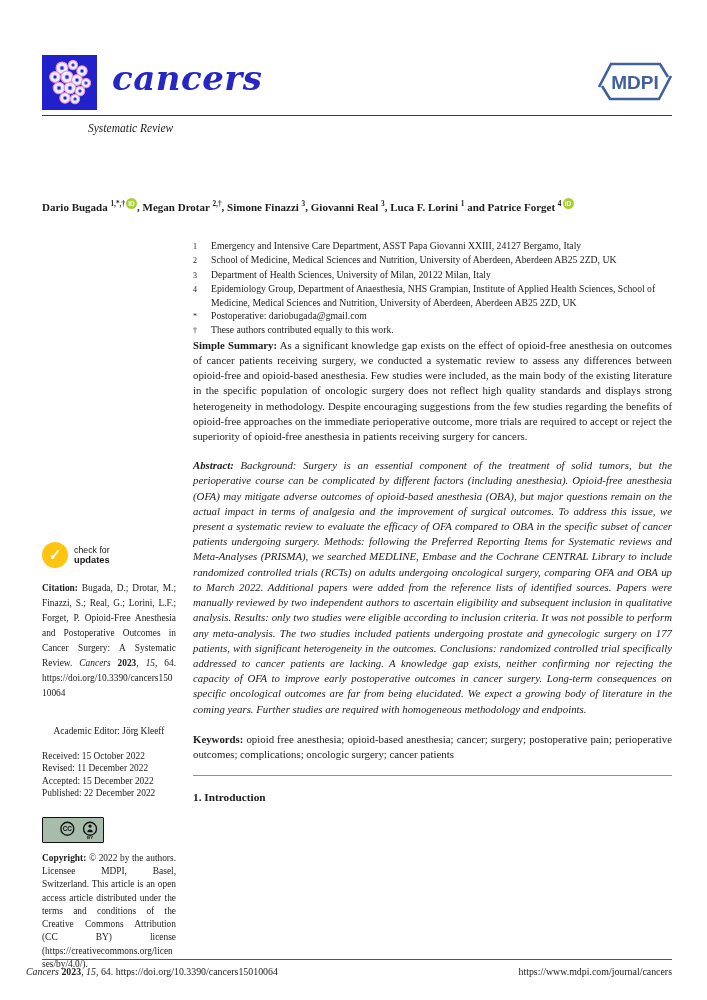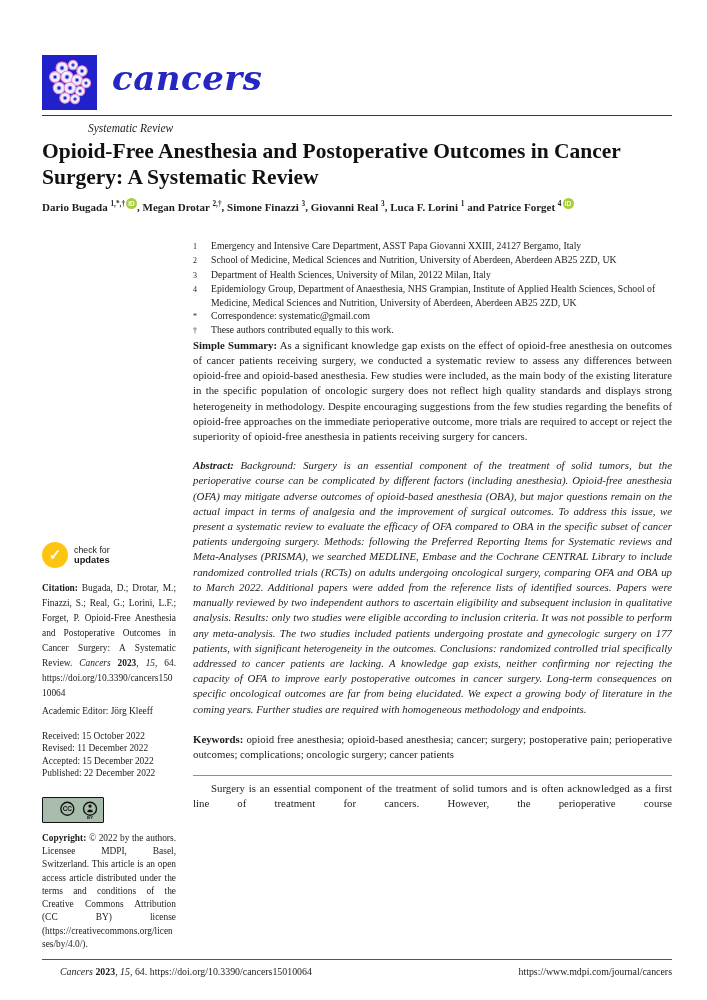--- a/index.html
+++ b/index.html
@@ -55,33 +55,33 @@
   .sidebar { position:absolute; left:42px; top:542px; width:134px; font-size:9.4px; }
   .check-updates { display:flex; align-items:center; gap:6px; cursor:pointer; }
   .check-circle {
     width:26px; height:26px; border-radius:50%; background:#fdc511;
     color:#fff; font-size:15px; font-weight:bold; text-align:center; line-height:26px;
     font-family:"Liberation Sans",sans-serif;
   }
   .check-text { font-family:"Liberation Sans",sans-serif; font-size:8.8px; line-height:10px; color:#1a1a1a; }
   .check-text .l2 { font-weight:bold; font-size:9.3px; }
   .citation-block { margin-top:13px; line-height:15px; text-align:justify; overflow-wrap:break-word; }
-  .editor-block { margin-top:4px; line-height:13px; }
+  .editor-block { margin-top:24px; line-height:13px;text-align:center; }
   .dates-block { margin-top:12px; line-height:12.4px; }
   .cc-badge {
     margin-top:17px; width:62px; height:26px; background:#a7bcab;
     border:1.4px solid #111; border-radius:1px; display:flex; align-items:center; justify-content:space-around;padding-left:13px;
   }
   .copyright-block { margin-top:9px; line-height:13.3px; text-align:justify; overflow-wrap:break-word; }
   .italic { font-style:italic; }
   .bold { font-weight:bold; }
 
   
   .footer-rule { position:absolute; left:42px; top:959px; width:630px; border:none; border-top:1.2px solid #555; height:0; }
-  .footer-left { position:absolute; left:60px; top:966px; font-size:9.9px; }
+  .footer-left { position:absolute; left:26px; top:966px; font-size:9.9px; }
   .footer-right { position:absolute; right:35px; top:966px; font-size:9.9px; }
 </style>
 </head>
 <body>
 
 <div class="page">
 
   <div class="journal-logo-box">
     <svg width="55" height="55" viewBox="0 0 55 55">
       <rect x="0" y="0" width="55" height="55" fill="#2121cb"></rect>
@@ -110,26 +110,32 @@
           <circle cx="17" cy="33" r="1.9"></circle>
         <circle cx="28" cy="33" r="1.9"></circle>
           <circle cx="38" cy="36" r="1.5"></circle>
         <circle cx="23" cy="43" r="1.7"></circle>
           <circle cx="33" cy="44" r="1.5"></circle>
       </g>
     </svg>
   </div>
   <div class="journal-wordmark">cancers</div>
 
+  <div class="mdpi-logo">
+    <svg width="78" height="43" viewBox="0 0 78 43">
+      <path d="M 3 27 L 15 4 L 64 4 L 72 17" fill="none" stroke="#41609c" stroke-width="2.6"></path>
+      <path d="M 75 16 L 63 39 L 14 39 L 6 26" fill="none" stroke="#41609c" stroke-width="2.6"></path>
+      <text x="39" y="28.5" text-anchor="middle" font-family="Liberation Sans, sans-serif" font-size="19" font-weight="bold" fill="#41609c">MDPI</text>
+    </svg>
+  </div>
 
   <div class="header-rule"></div>
 
   <div class="article-type">Systematic Review</div>
 
-  <h1 class="article-title">Opioid-Free Anesthesia and Postoperative Outcomes in Cancer Surgery: A Systematic Review</h1>
 
   <div class="authors-line">
     <span>Dario Bugada </span><sup>1,*,†</sup><span class="orcid-badge">iD</span><span>, Megan Drotar </span><sup>2,†</sup><span>, Simone Finazzi </span><sup>3</sup><span>, Giovanni Real </span><sup>3</sup><span>, Luca F. Lorini </span><sup>1</sup><span> and Patrice Forget </span><sup>4</sup><span class="orcid-badge">iD</span>
   </div>
 
   <div class="main-col">
 
     <div class="affil-table">
       <div class="affil-row">
         <span class="affil-marker">1</span>
@@ -142,37 +148,37 @@
       <div class="affil-row">
         <span class="affil-marker">3</span>
         <span class="affil-text">Department of Health Sciences, University of Milan, 20122 Milan, Italy</span>
       </div>
       <div class="affil-row">
         <span class="affil-marker">4</span>
         <span class="affil-text">Epidemiology Group, Department of Anaesthesia, NHS Grampian, Institute of Applied Health Sciences, School of Medicine, Medical Sciences and Nutrition, University of Aberdeen, Aberdeen AB25 2ZD, UK</span>
       </div>
       <div class="affil-row">
         <span class="affil-marker">*</span>
-        <span class="affil-text">Correspondence: systematic@gmail.com</span>
+        <span class="affil-text">Postoperative: dariobugada@gmail.com</span>
       </div>
       <div class="affil-row">
         <span class="affil-marker">†</span>
         <span class="affil-text">These authors contributed equally to this work.</span>
       </div>
     </div>
 
     <p class="para simple-summary"><span class="bold-label">Simple Summary:</span><span> As a significant knowledge gap exists on the effect of opioid-free anesthesia on outcomes of cancer patients receiving surgery, we conducted a systematic review to assess any differences between opioid-free and opioid-based anesthesia. Few studies were included, as the main body of the existing literature in the specific population of oncologic surgery does not reflect high quality standards and displays strong heterogeneity in methodology. Despite encouraging suggestions from the few studies regarding the benefits of opioid-free approaches on the immediate perioperative outcome, more trials are required to accept or reject the superiority of opioid-free anesthesia in patients receiving surgery for cancers.</span></p>
 
     <p class="para abstract"><span class="bold-label">Abstract:</span><span> Background: Surgery is an essential component of the treatment of solid tumors, but the perioperative course can be complicated by different factors (including anesthesia). Opioid-free anesthesia (OFA) may mitigate adverse outcomes of opioid-based anesthesia (OBA), but major questions remain on the actual impact in terms of analgesia and the improvement of surgical outcomes. To address this issue, we present a systematic review to evaluate the efficacy of OFA compared to OBA in the specific subset of cancer patients undergoing surgery. Methods: following the Preferred Reporting Items for Systematic reviews and Meta-Analyses (PRISMA), we searched MEDLINE, Embase and the Cochrane CENTRAL Library to include randomized controlled trials (RCTs) on adults undergoing oncological surgery, comparing OFA and OBA up to March 2022. Additional papers were added from the reference lists of identified sources. Papers were manually reviewed by two independent authors to ascertain eligibility and subsequent inclusion in qualitative analysis. Results: only two studies were eligible according to inclusion criteria. It was not possible to perform any meta-analysis. The two studies included patients undergoing prostate and gynecologic surgery on 177 patients, with significant heterogeneity in the outcomes. Conclusions: randomized controlled trial specifically addressed to cancer patients are lacking. A knowledge gap exists, neither confirming nor rejecting the capacity of OFA to improve early postoperative outcomes in cancer surgery. Long-term consequences on specific oncological outcomes are far from being elucidated. We expect a growing body of literature in the coming years. Further studies are required with homogeneous methodology and endpoints.</span></p>
 
     <p class="para keywords"><span class="bold-label">Keywords:</span><span> opioid free anesthesia; opioid-based anesthesia; cancer; surgery; postoperative pain; perioperative outcomes; complications; oncologic surgery; cancer patients</span></p>
 
     <hr class="section-rule">
 
-    <p class="intro-para">Surgery is an essential component of the treatment of solid tumors and is often acknowledged as a first line of treatment for cancers. However, the perioperative course</p>
+    <div class="intro-heading">1. Introduction</div>
   </div>
 
   <div class="sidebar">
 
     <div class="check-updates">
       <div class="check-circle">✓</div>
       <div class="check-text">
         <div class="l1">check for</div>
         <div class="l2">updates</div>
       </div>

